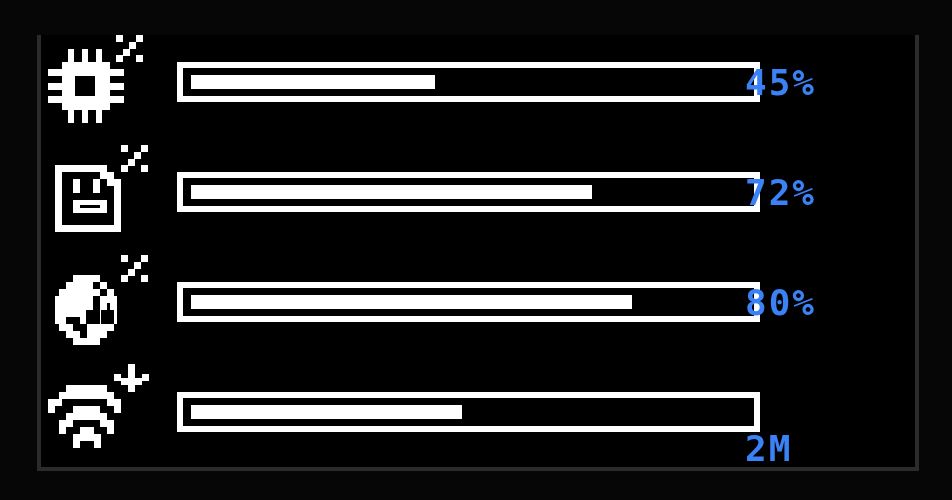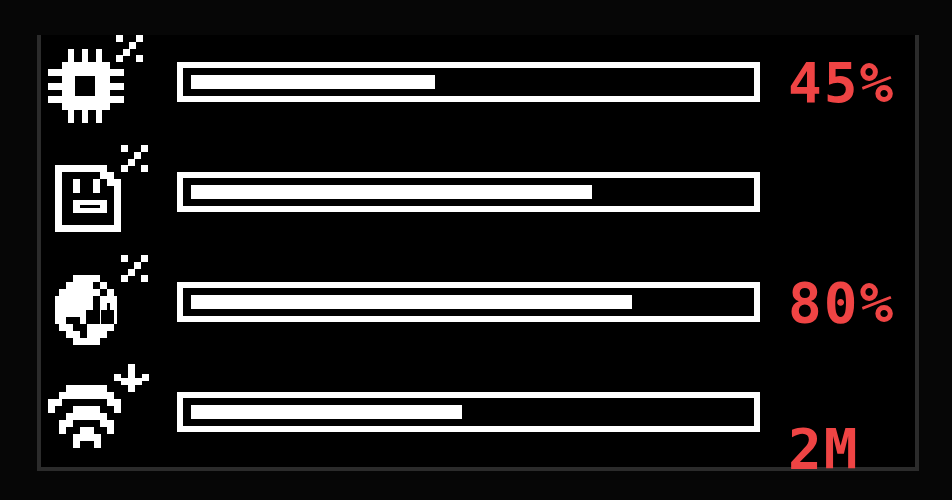--- a/index.html
+++ b/index.html
@@ -3,21 +3,21 @@
   <meta charset="utf-8">
   <style>
     html, body { margin:0; padding:0; }
     body { width:952px; height:500px; background:#060606; position:relative; overflow:hidden; font-family:"DejaVu Sans Mono", monospace; }
     .frame { position:absolute; left:37px; top:35px; width:874px; height:432px; border-left:4px solid #2b2b2b; border-right:4px solid #2b2b2b; border-bottom:4px solid #2b2b2b; background:#000; }
     .row { position:absolute; left:0; width:952px; height:110px; }
     .icon { position:absolute; left:45px; top:0; width:105px; height:110px; }
     .icon svg { display:block; }
     .bar { position:absolute; left:177px; width:583px; height:40px; box-sizing:border-box; border:6px solid #fff; background:#000; }
     .fill { position:absolute; left:8px; top:7px; height:14px; background:#fff; }
-    .value { position:absolute; left:788px; color:#ef4444; font-size:56px; line-height:56px; font-weight:bold; letter-spacing:2px; }
+    .value { position:absolute; left:745px; color:#3b82f6; font-size:36px; line-height:56px; font-weight:bold; letter-spacing:2px; }
   </style>
 </head>
 <body>
 
 <div class="frame"></div>
 
 <div class="row" style="top:27px;">
   <div class="icon">
     <svg width="105" height="110" viewBox="0 0 105 110" shape-rendering="crispEdges">
       <g fill="#fff">
@@ -76,20 +76,21 @@
         <rect x="89" y="15" width="7" height="7"></rect>
           <rect x="83" y="22" width="7" height="7"></rect>
         <rect x="76" y="28" width="7" height="7"></rect>
           <rect x="96" y="28" width="7" height="7"></rect>
       </g>
     </svg>
   </div>
   <div class="bar" style="top:35px;">
     <div class="fill" style="width:401px;"></div>
   </div>
+  <div class="value" style="top:28px;">72%</div>
 </div>
 
 <div class="row" style="top:247px;padding-left:12px;">
   <div class="icon">
     <svg width="105" height="110" viewBox="0 0 105 110" shape-rendering="crispEdges">
       <g fill="#fff">
         <rect x="28" y="28" width="27" height="7"></rect>
         <rect x="21" y="35" width="41" height="7"></rect>
         <rect x="14" y="42" width="55" height="7"></rect>
         <rect x="10" y="49" width="62" height="14"></rect>

